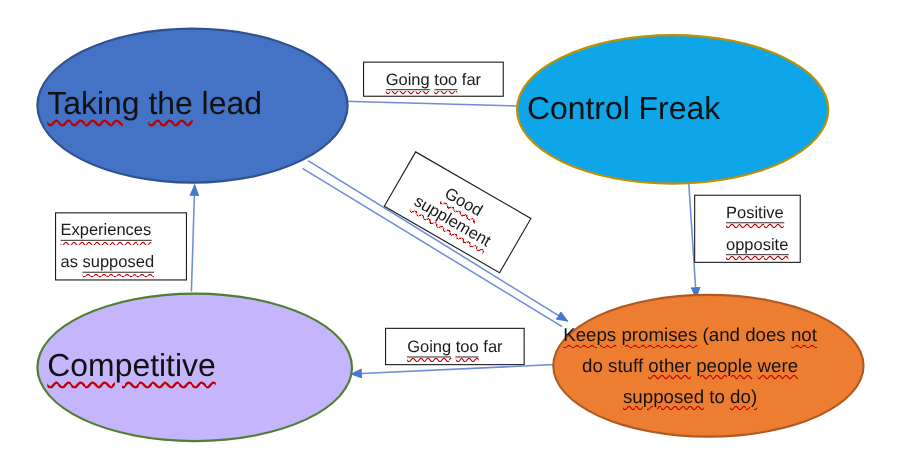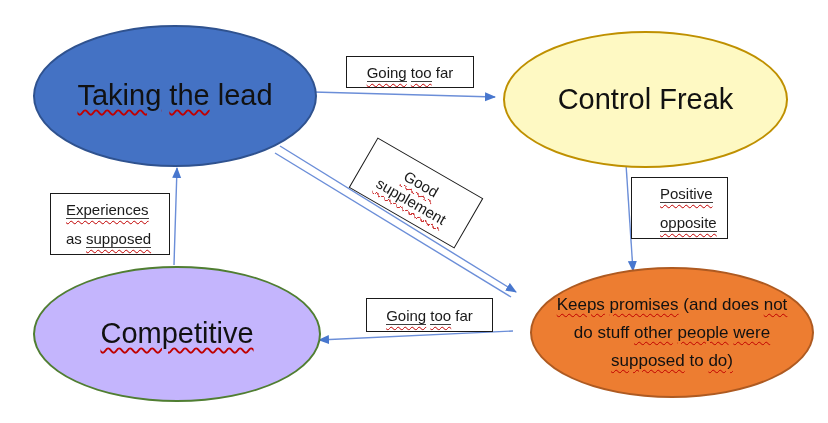--- a/index.html
+++ b/index.html
@@ -10,37 +10,37 @@
     font-family:"Liberation Sans", sans-serif;
     overflow:hidden;
   }
   svg.connectors{position:absolute;left:0;top:0;width:828px;height:423px;}
   line.conn{stroke:#6b8ed8;stroke-width:1.4;}
 
   .node{
     position:absolute;
     border-radius:50%;
     border:2.5px solid #333;
-    display:flex;align-items:center;justify-content:center;
+    display:flex;align-items:center;justify-content:flex-start;
     text-align:center;
     color:#111;
   }
   .node.title{font-size:29px;line-height:1.15;}
   .node.body{font-size:17px;line-height:28px;}
   .node .txt{display:inline-block;padding:0 8px;}
 
   .labelbox{
     position:absolute;
     background:#fff;
     border:1.5px solid #1a1a1a;
     color:#1a1a1a;
     font-size:15px;
     box-sizing:border-box;
   }
-  .labelbox.center{display:flex;align-items:center;justify-content:center;text-align:center;margin-left:16px;}
+  .labelbox.center{display:flex;align-items:center;justify-content:center;text-align:center;}
   .labelbox.leftal{padding-left:28px;display:flex;align-items:center;}
   .labelbox.rot{transform:rotate(30deg);display:flex;align-items:center;justify-content:center;text-align:center;line-height:20px;}
 
   
   .sq{
     text-decoration-line:underline;
     text-decoration-style:wavy;
     text-decoration-color:#C00000;
     text-decoration-thickness:1px;
     text-underline-offset:3px;
@@ -72,45 +72,45 @@
       <line x1="275" y1="153" x2="511" y2="297" class="conn"></line>
       <line x1="626" y1="164" x2="633" y2="271" class="conn" marker-end="url(#ah)"></line>
       <line x1="513" y1="331" x2="319" y2="340" class="conn" marker-end="url(#ah)"></line>
       <line x1="174" y1="265" x2="177" y2="168" class="conn" marker-end="url(#ah)"></line>
     </svg>
 
   <div class="node title" style="left: 33px; top: 25px; width: 280px; height: 138px; background: rgb(68, 114, 196); border-color: rgb(47, 82, 143);">
     <span class="txt"><span class="w sq">Taking</span> <span class="w sq">the</span> <span class="w">lead</span> </span>
   </div>
 
-  <div class="node title" style="left: 503px; top: 31px; width: 281px; height: 133px; background: #fef9c3; border-color: rgb(191, 144, 0);">
+  <div class="node title" style="left: 469px; top: 31px; width: 281px; height: 133px; background: #0ea5e9; border-color: rgb(191, 144, 0);">
     <span class="txt"><span class="w">Control</span> <span class="w">Freak</span> </span>
   </div>
 
   <div class="node title" style="left: 33px; top: 266px; width: 284px; height: 132px; background: #c4b5fd; border-color: rgb(80, 126, 50);">
     <span class="txt"><span class="w sq">Competitive</span> </span>
   </div>
 
-  <div class="node body" style="left: 530px; top: 267px; width: 280px; height: 127px; background: rgb(237, 125, 49); border-color: rgb(174, 90, 33);">
+  <div class="node body" style="left: 502px; top: 267px; width: 280px; height: 127px; background: rgb(237, 125, 49); border-color: rgb(174, 90, 33);">
     <span class="txt"><span class="w sq">Keeps</span> <span class="w sq">promises</span> <span class="w">(and</span> <span class="w">does</span> <span class="w sq">not</span> <br><span class="w">do</span> <span class="w">stuff</span> <span class="w sq">other</span> <span class="w sq">people</span> <span class="w sq">were</span> <br><span class="w sq">supposed</span> <span class="w">to</span> <span class="w sq">do)</span> </span>
   </div>
 
   <div class="labelbox center" style="left:330px;top:56px;width:128px;height:32px;">
     <span><span class="w sq2">Going</span> <span class="w sq2">too</span> <span class="w">far</span> </span>
   </div>
 
   <div class="labelbox rot" style="left:355px;top:164px;width:122px;height:58px;">
     <span><span class="w sq">Good</span> <br><span class="w sq">supplement</span> </span>
   </div>
 
   <div class="labelbox leftal" style="left:631px;top:177px;width:97px;height:62px;line-height:29px;">
     <span><span class="w sq2">Positive</span> <br><span class="w sq2">opposite</span> </span>
   </div>
 
-  <div class="labelbox leftal" style="left:50px;top:193px;width:120px;height:62px;line-height:29px;padding-left:15px;">
+  <div class="labelbox leftal" style="left:50px;top:193px;width:120px;height:62px;line-height:29px;padding-left:4px;">
     <span><span class="w sq2">Experiences</span> <br><span class="w">as</span> <span class="w sq2">supposed</span> </span>
   </div>
 
   <div class="labelbox center" style="left:350px;top:298px;width:127px;height:34px;">
     <span><span class="w sq2">Going</span> <span class="w sq2">too</span> <span class="w">far</span> </span>
   </div>
 
 </div>
 
 </body></html>

